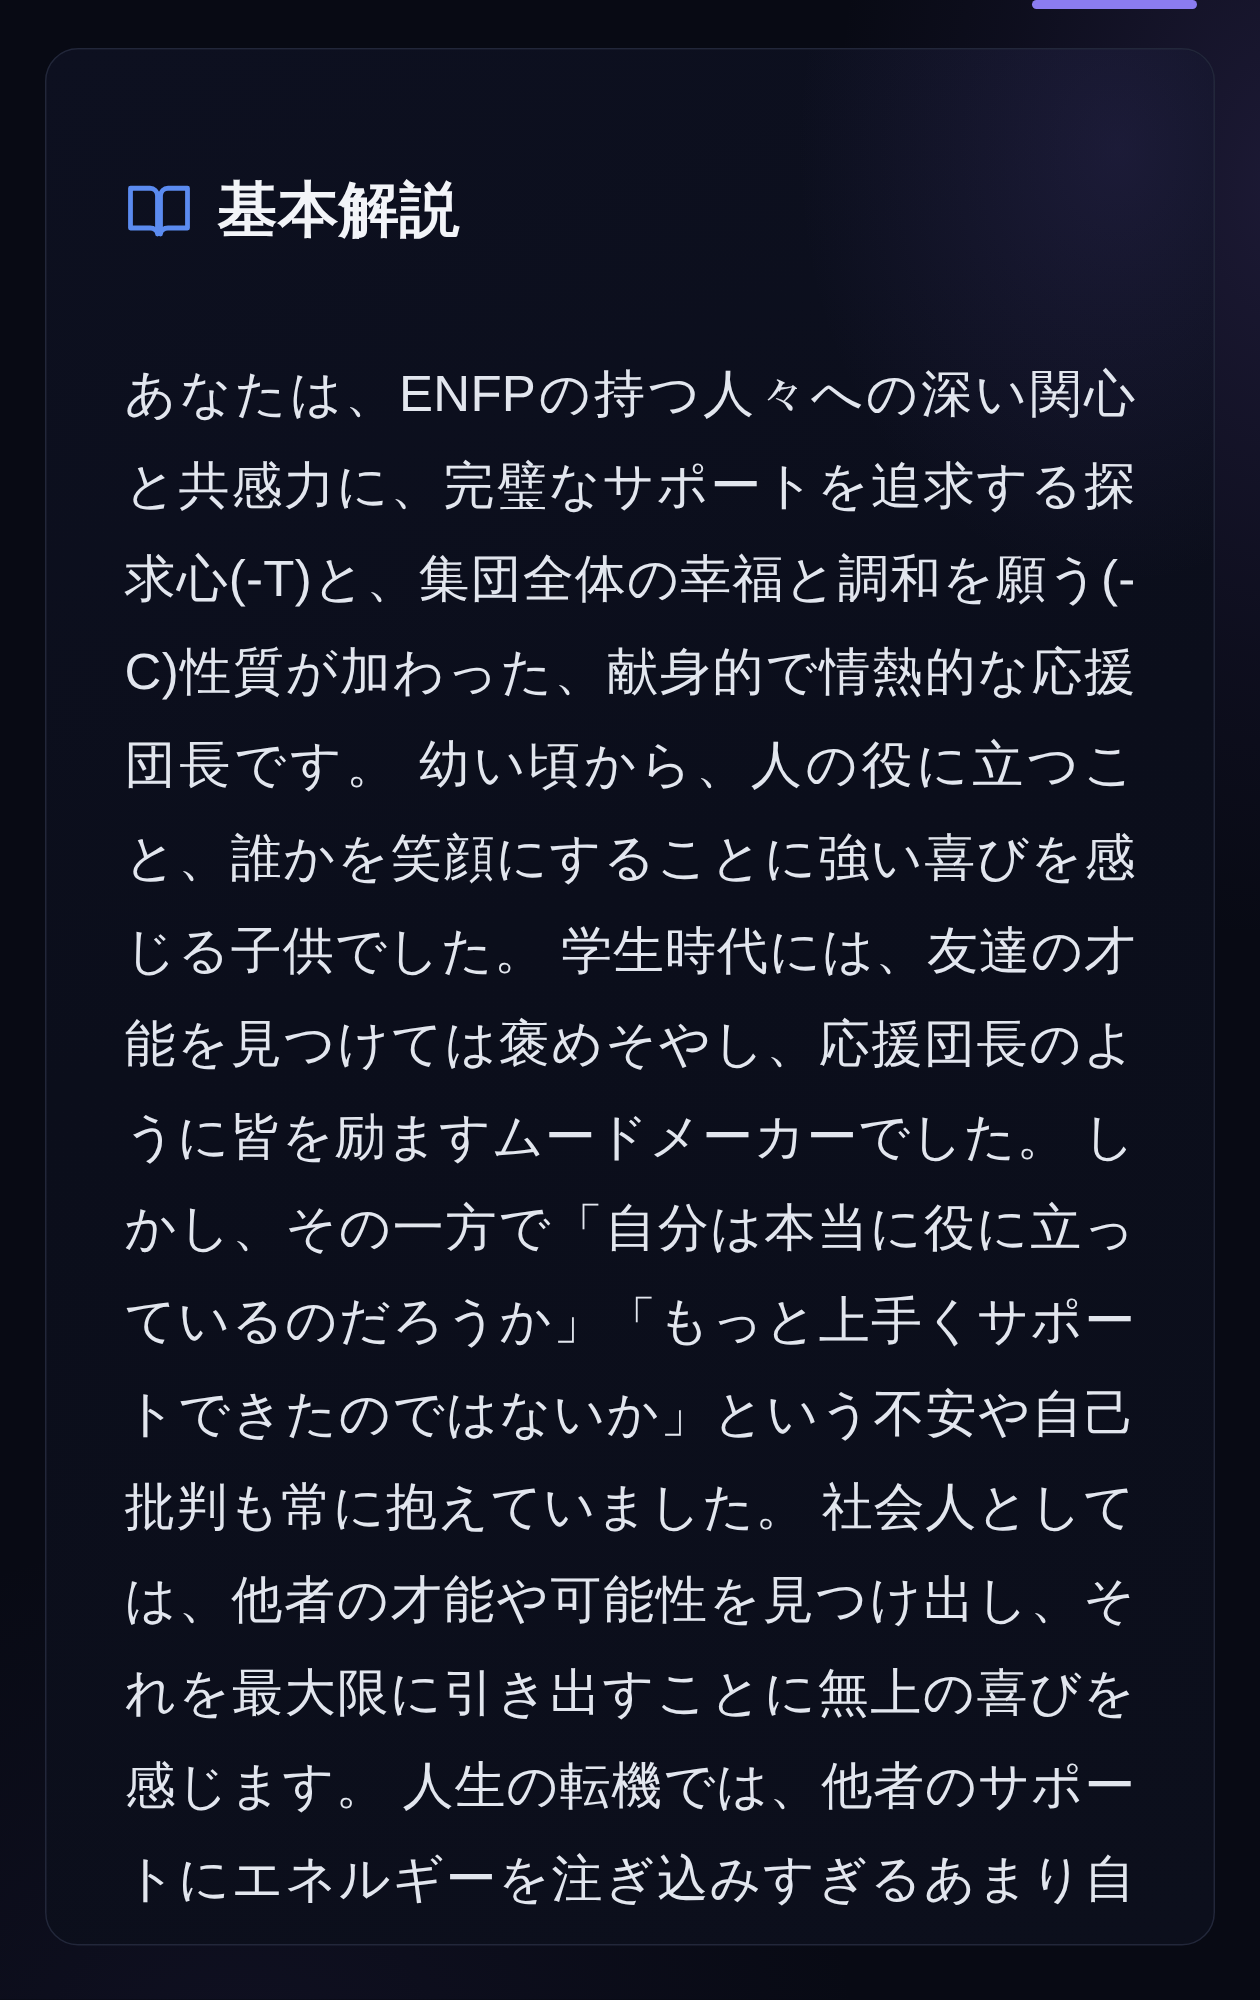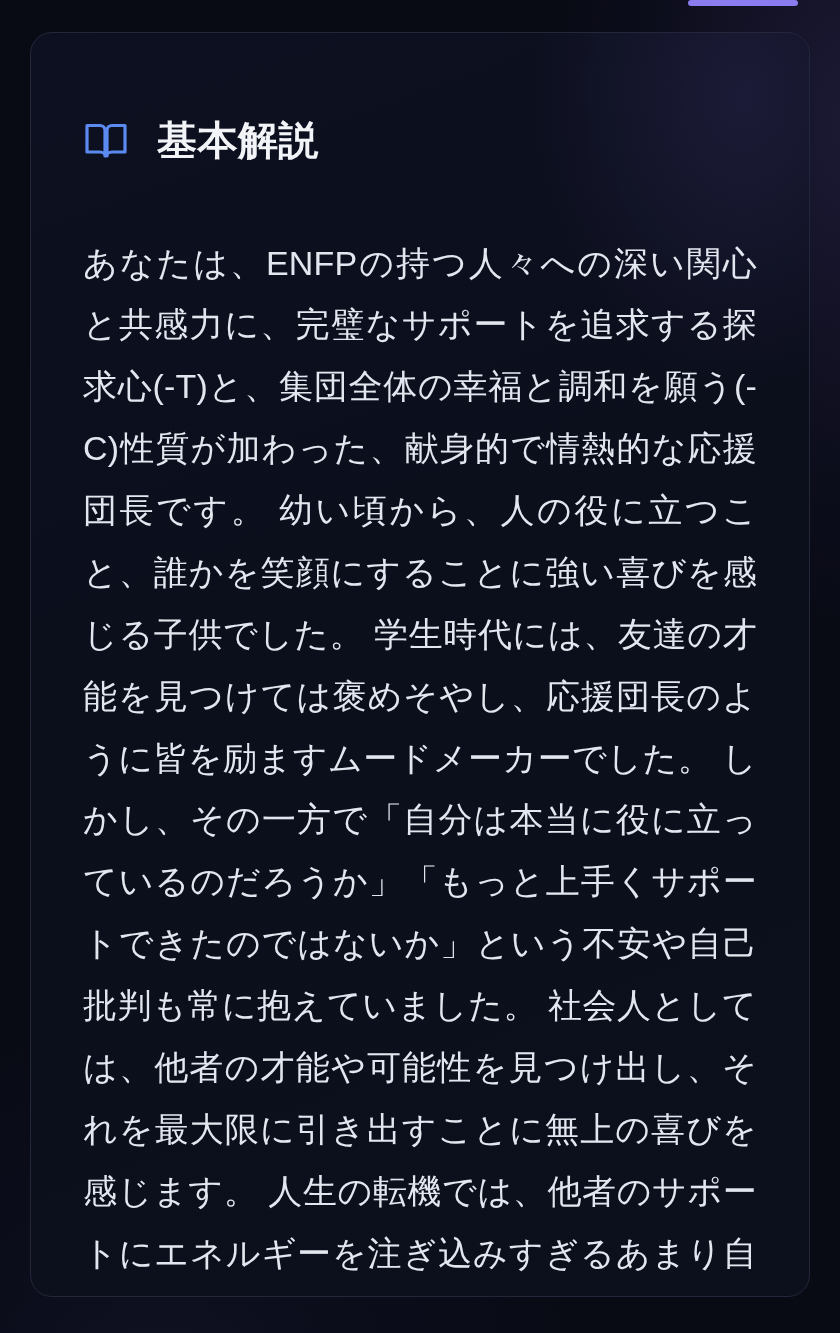--- a/index.html
+++ b/index.html
@@ -65,21 +65,21 @@
     right: -80px;
     width: 360px;
     height: 420px;
     background: radial-gradient(ellipse at 60% 30%, rgba(110, 90, 190, 0.16) 0%, rgba(12, 15, 28, 0) 70%);
     pointer-events: none;
   }
 
   .card-header {
     display: flex;
     align-items: center;
-    gap: 28px;
+    gap: 16px;
     margin: 0 0 44px 0;
     position: relative;
   }
   .book-icon {
     width: 46px;
     height: 40px;
     flex: 0 0 auto;
     display: block;
   }
   .card-title {

